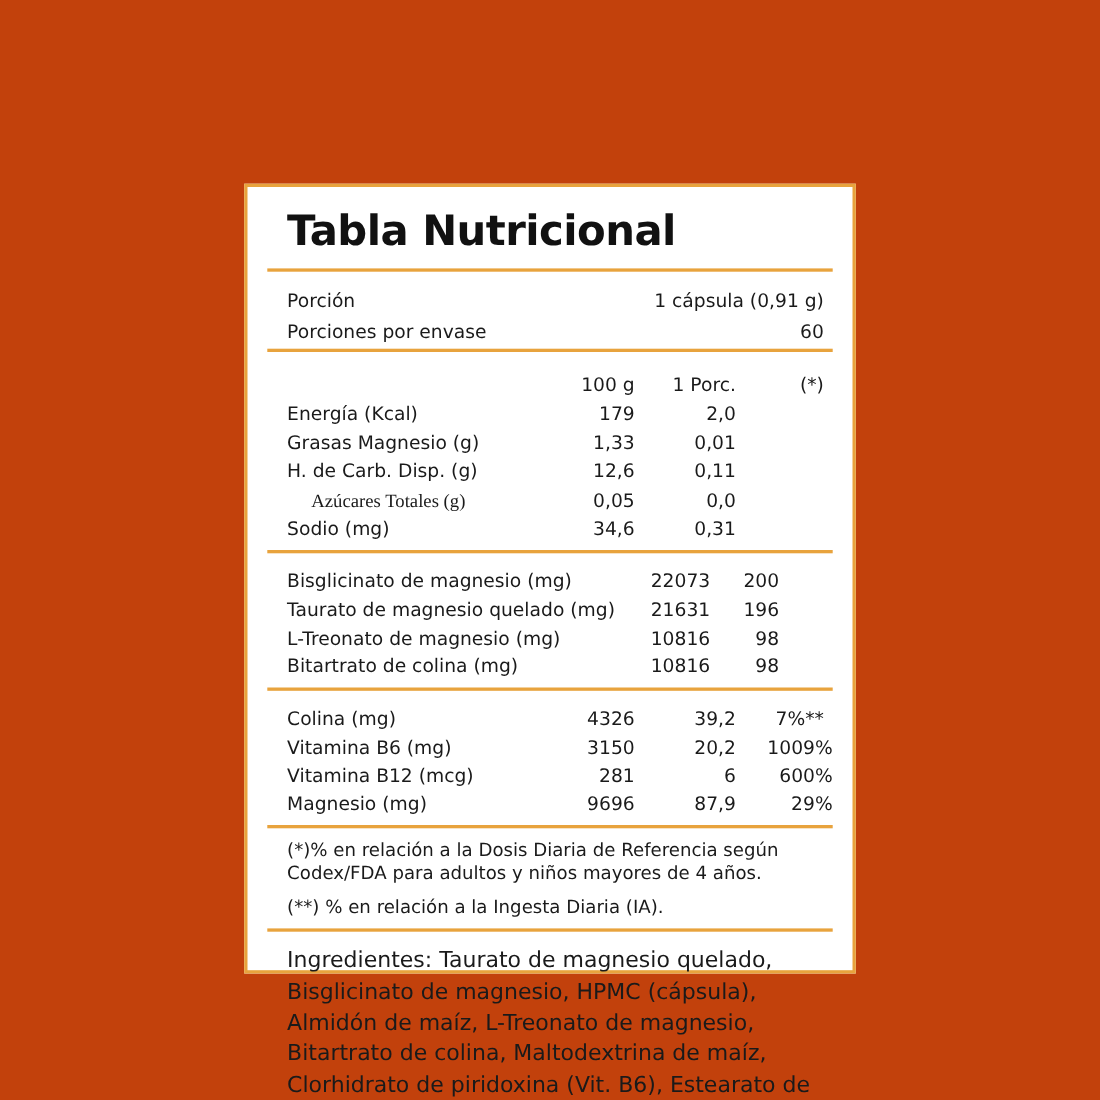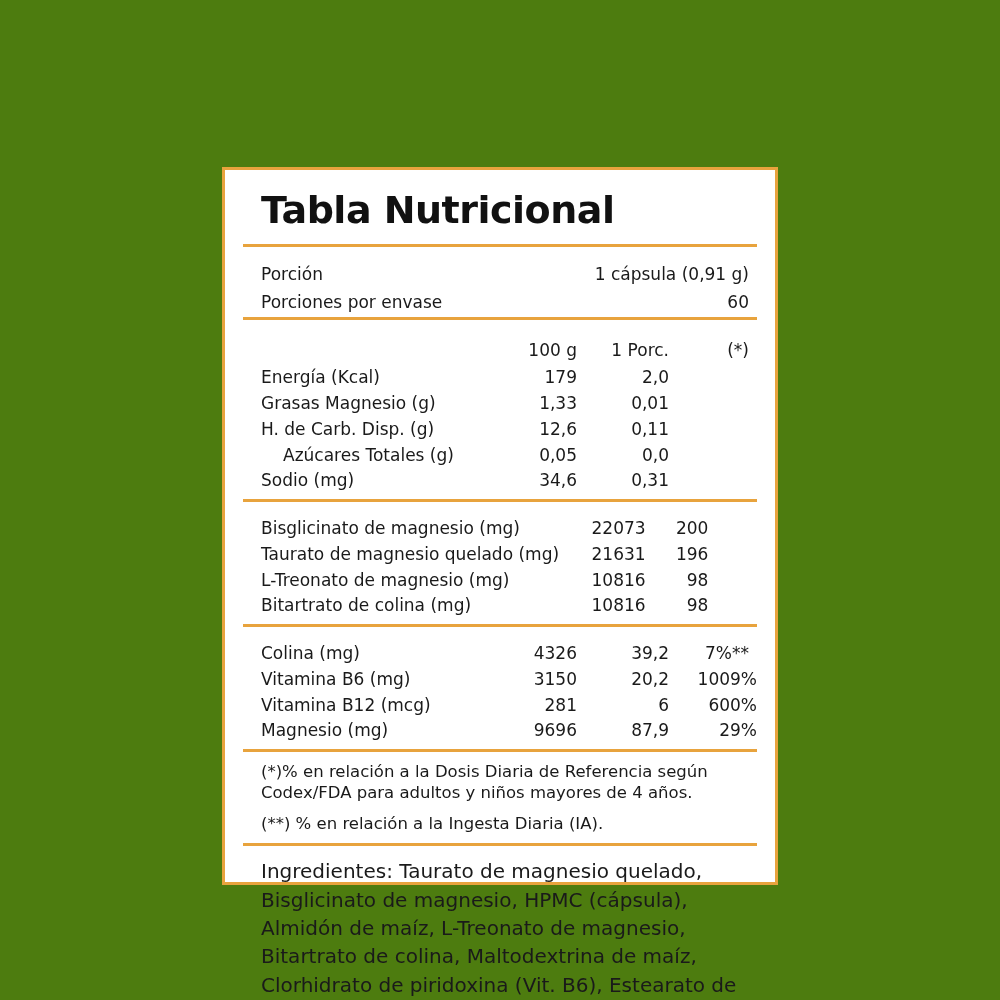--- a/index.html
+++ b/index.html
@@ -10,21 +10,21 @@
     height: 1000px;
   }
   body {
     font-family: "DejaVu Sans", sans-serif;
     color: #1a1a1a;
   }
   .page {
     position: relative;
     width: 1000px;
     height: 1000px;
-    background: #4d7c0f;
+    background: #c2410c;
   }
   .panel {
     position: absolute;
     left: 222px;
     top: 167px;
     width: 556px;
     height: 718px;
     border: 3px solid #e8a33d;
     box-sizing: border-box;
     background: #ffffff;
@@ -54,20 +54,21 @@
     vertical-align: baseline;
     line-height: 1.28;
   }
   .lab {
     text-align: left;
     padding-left: 18px !important;
     white-space: nowrap;
   }
   .lab.indent {
     padding-left: 40px !important;
+    font-family: Liberation Serif, serif;
   }
   .num {
     text-align: right;
     white-space: nowrap;
   }
   .c100 { width: 118px; }
   .cpor { width: 92px; }
   .cstar { width: 80px; padding-right: 8px !important; }
   .hdr td {
     padding-top: 6px;

